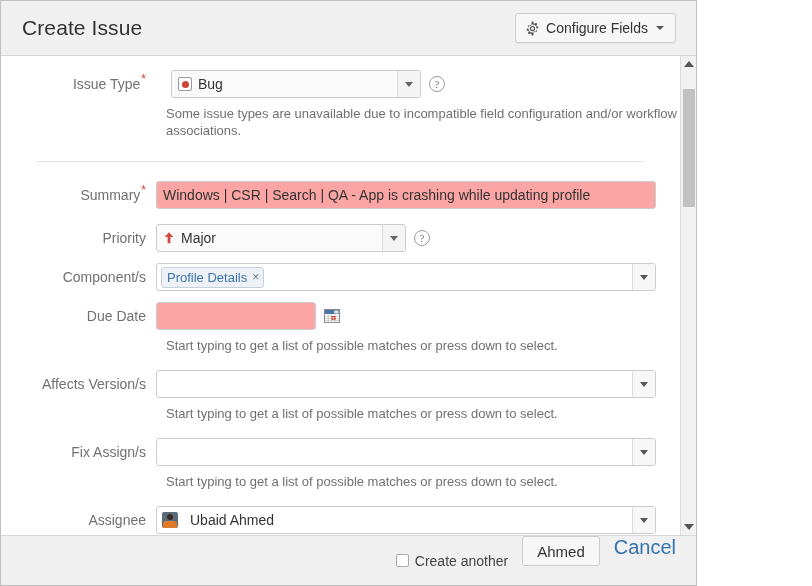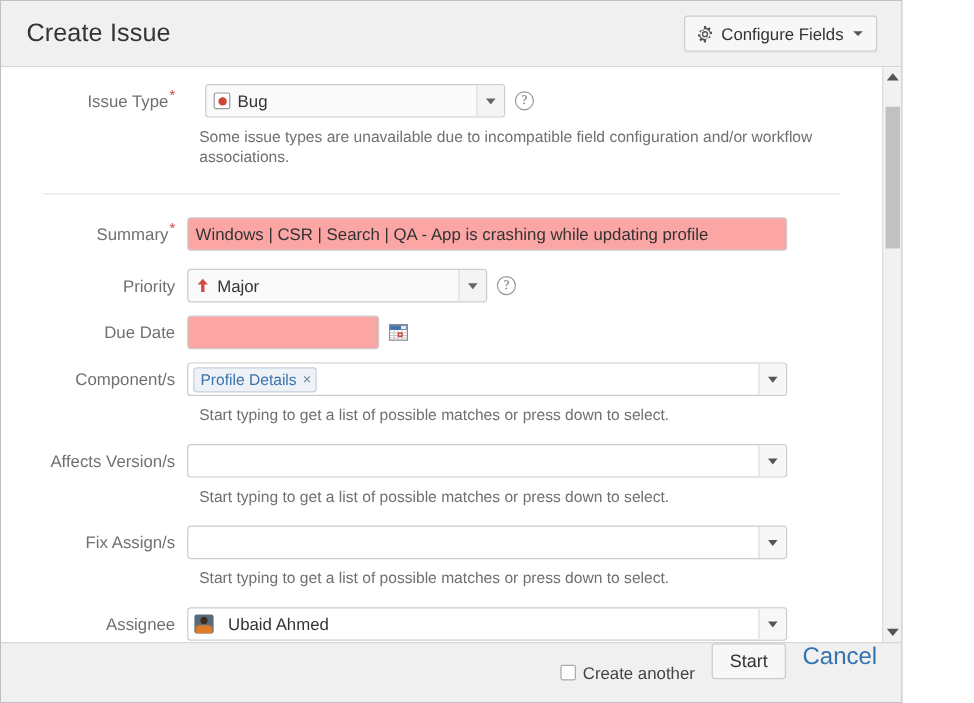--- a/index.html
+++ b/index.html
@@ -13,21 +13,21 @@
     font-family: "Liberation Sans", sans-serif;
     font-size: 14px;
     color: #333333;
     overflow: hidden;
   }
 
   
   .dialog {
     position: absolute;
     left: 0; top: 0;
-    width: 752px;
+    width: 697px;
     height: 586px;
     background: #ffffff;
     border: 1px solid #bfbfbf;
     box-sizing: border-box;
     display: flex;
     flex-direction: column;
   }
 
   
   .dlg-header {
@@ -471,20 +471,39 @@
                     <path fill="#cf4a3f" d="M6 1.3 10.3 6H7.4v6.3H4.6V6H1.7z"></path>
                   </svg>
                 </span>
                 <span>Major</span>
               </div>
               <div class="select-arrow">
                   <i></i>
                 </div>
             </div>
             <span class="icon-help">?</span>
+          </div>
+        </div>
+
+        <div class="field-row" style="padding-top:11px;">
+          <div class="field-label">
+            <span>Component/s</span>
+          </div>
+          <div class="field-control">
+            <div class="multi-shell" style="width:500px;">
+              <div class="multi-body">
+                <span class="chip">
+                  <span>Profile  Details</span>
+                  <span class="chip-x">×</span>
+                </span>
+              </div>
+              <div class="multi-arrow">
+                  <i></i>
+                </div>
+            </div>
           </div>
         </div>
 
         <div class="field-row" style="padding-top:11px;">
           <div class="field-label">
             <span>Due Date</span>
           </div>
           <div class="field-control">
             <input class="txt-input" style="width: 160px;" type="text" value="">
             <span class="icon-cal">
@@ -498,39 +517,20 @@
                   <line x1="1" y1="12.6" x2="15" y2="12.6"></line>
                   <line x1="4.3" y1="6" x2="4.3" y2="14.5"></line>
                   <line x1="7.6" y1="6" x2="7.6" y2="14.5"></line>
                   <line x1="10.9" y1="6" x2="10.9" y2="14.5"></line>
                 </g>
                 <rect x="8" y="8.6" width="3" height="2.6" fill="none" stroke="#d04437" stroke-width="1.2"></rect>
               </svg>
             </span>
           </div>
         </div>
-
-        <div class="field-row" style="padding-top:11px;">
-          <div class="field-label">
-            <span>Component/s</span>
-          </div>
-          <div class="field-control">
-            <div class="multi-shell" style="width:500px;">
-              <div class="multi-body">
-                <span class="chip">
-                  <span>Profile  Details</span>
-                  <span class="chip-x">×</span>
-                </span>
-              </div>
-              <div class="multi-arrow">
-                  <i></i>
-                </div>
-            </div>
-          </div>
-        </div>
         <div class="field-desc" style="padding-top:7px;">Start typing to get a list of possible matches or press down to select.</div>
 
         <div class="field-row" style="padding-top:16px;">
           <div class="field-label">
             <span>Affects Version/s</span>
           </div>
           <div class="field-control">
             <div class="multi-shell" style="width:500px;">
               <div class="multi-body"></div>
               <div class="multi-arrow">
@@ -594,17 +594,17 @@
       </div>
     </div>
 
   </div>
 
   <div class="dlg-footer">
     <label class="chk-wrap">
       <span class="chk-box"></span>
       <span>Create another</span>
     </label>
-    <button class="create-btn">Start</button>
+    <button class="create-btn">Ahmed</button>
     <span class="cancel-link">Cancel</span>
   </div>
 
 </div>
 
 </body></html>

